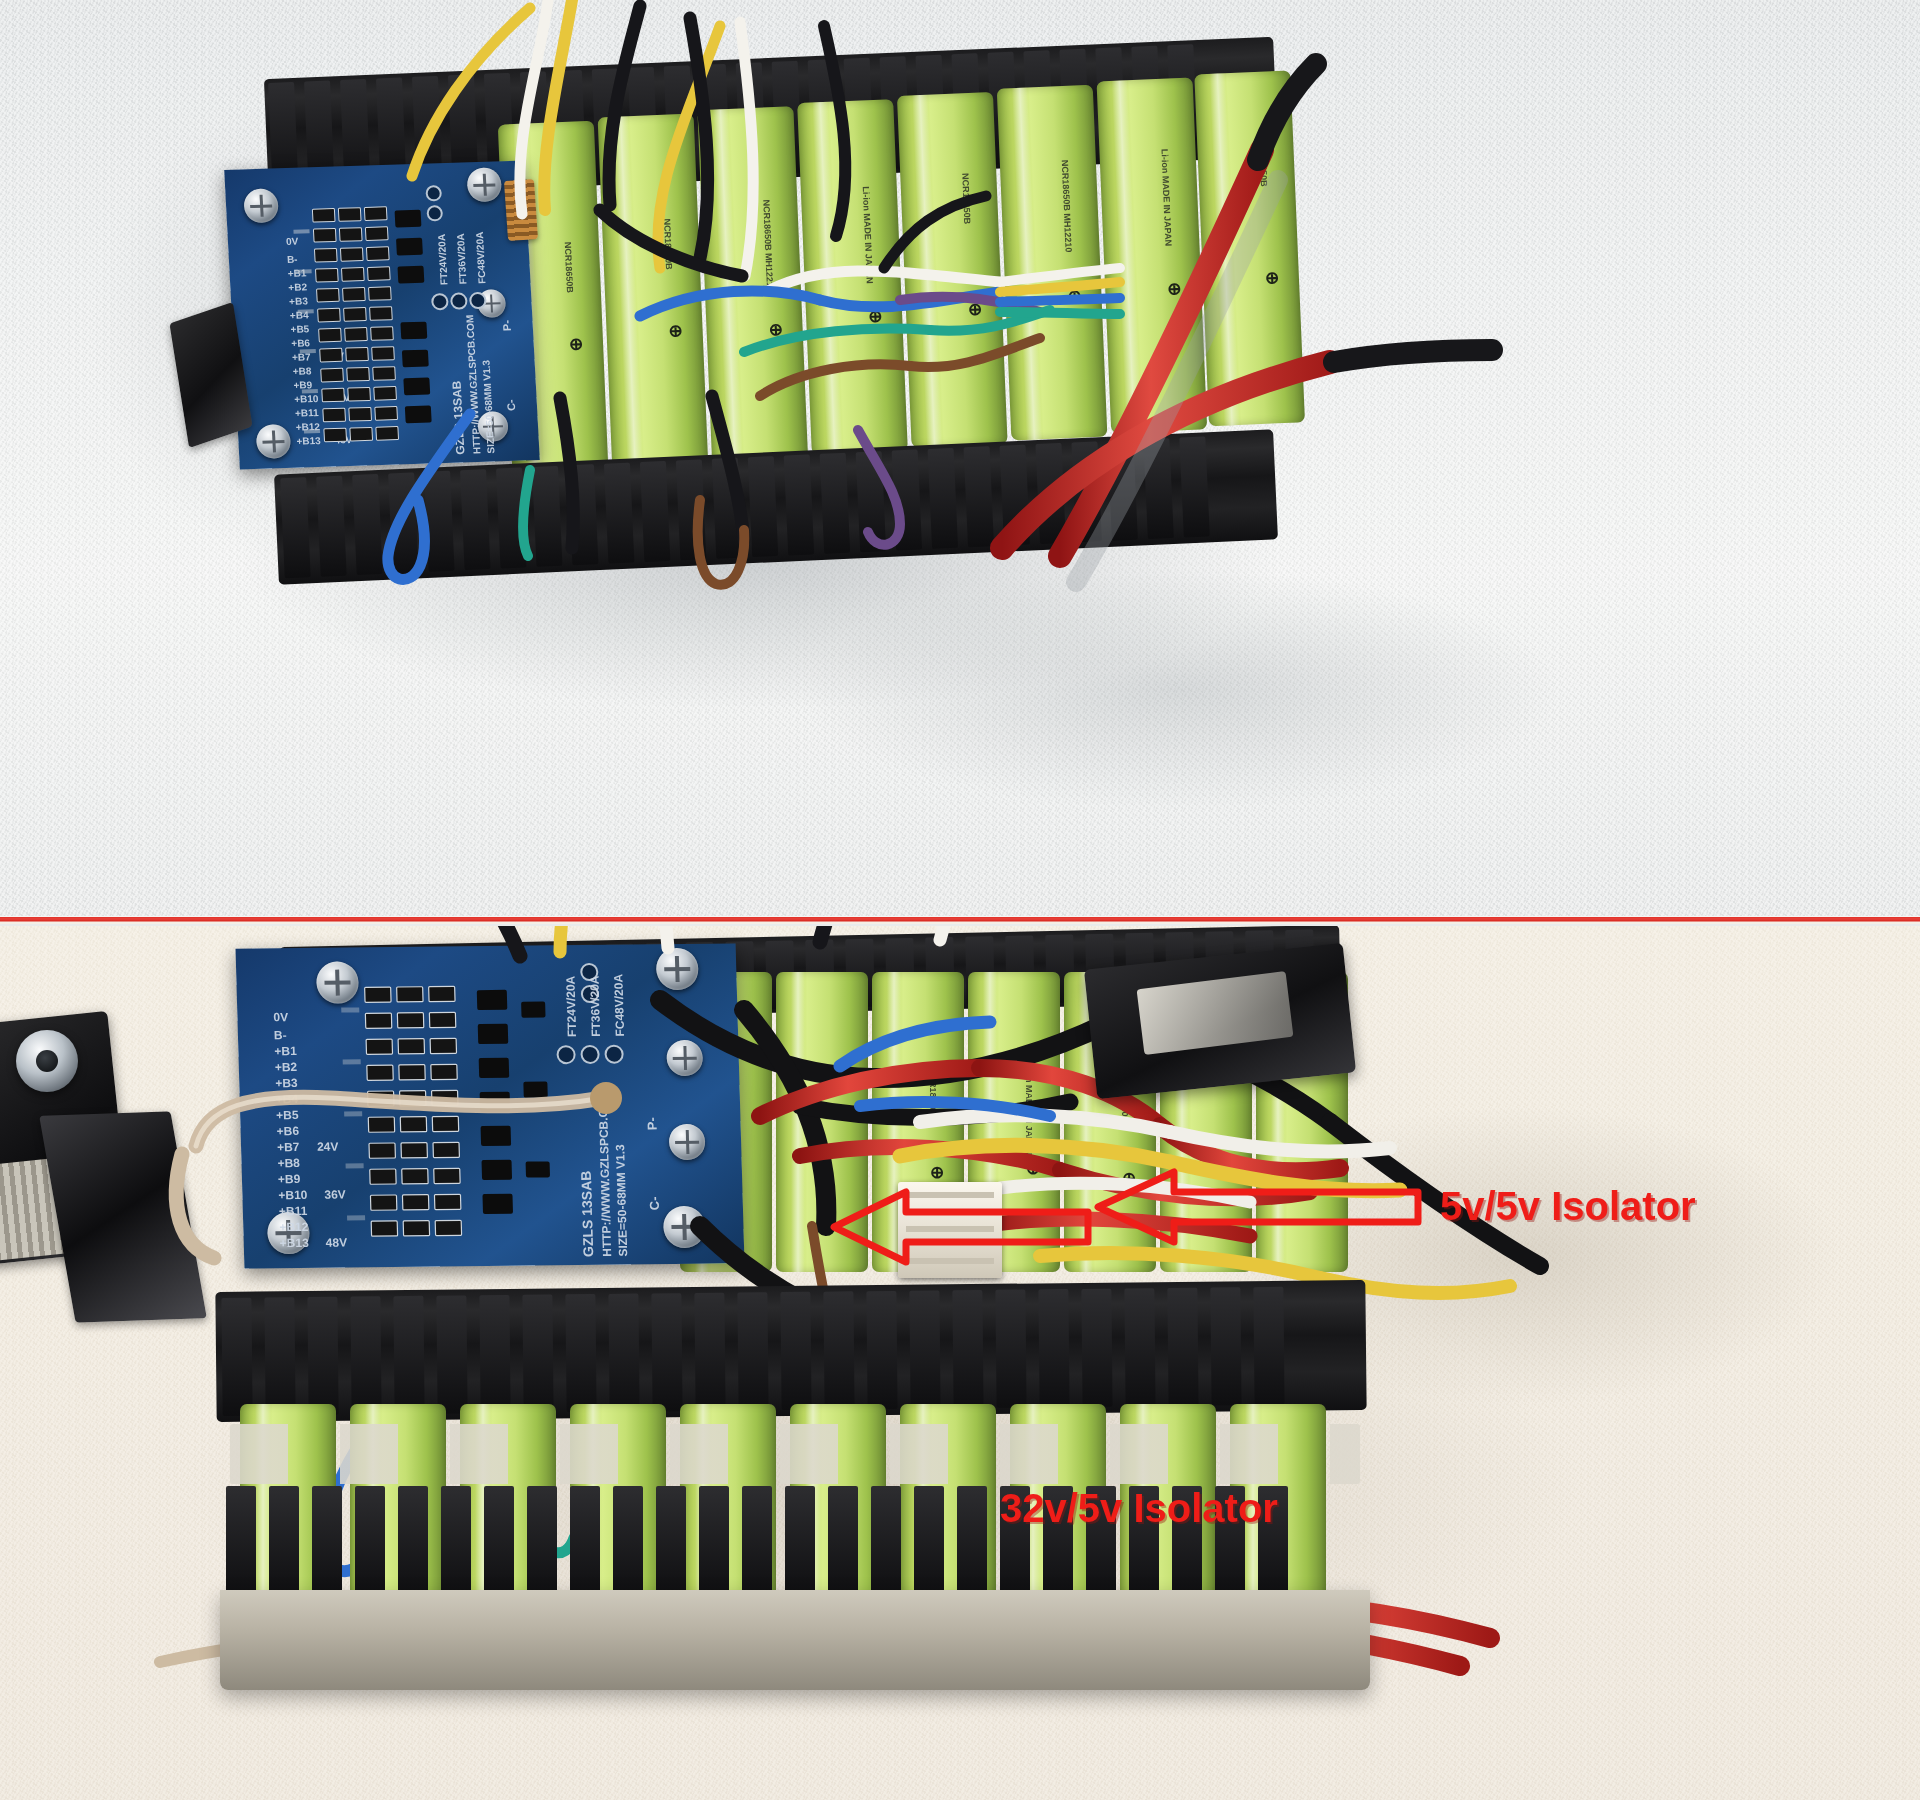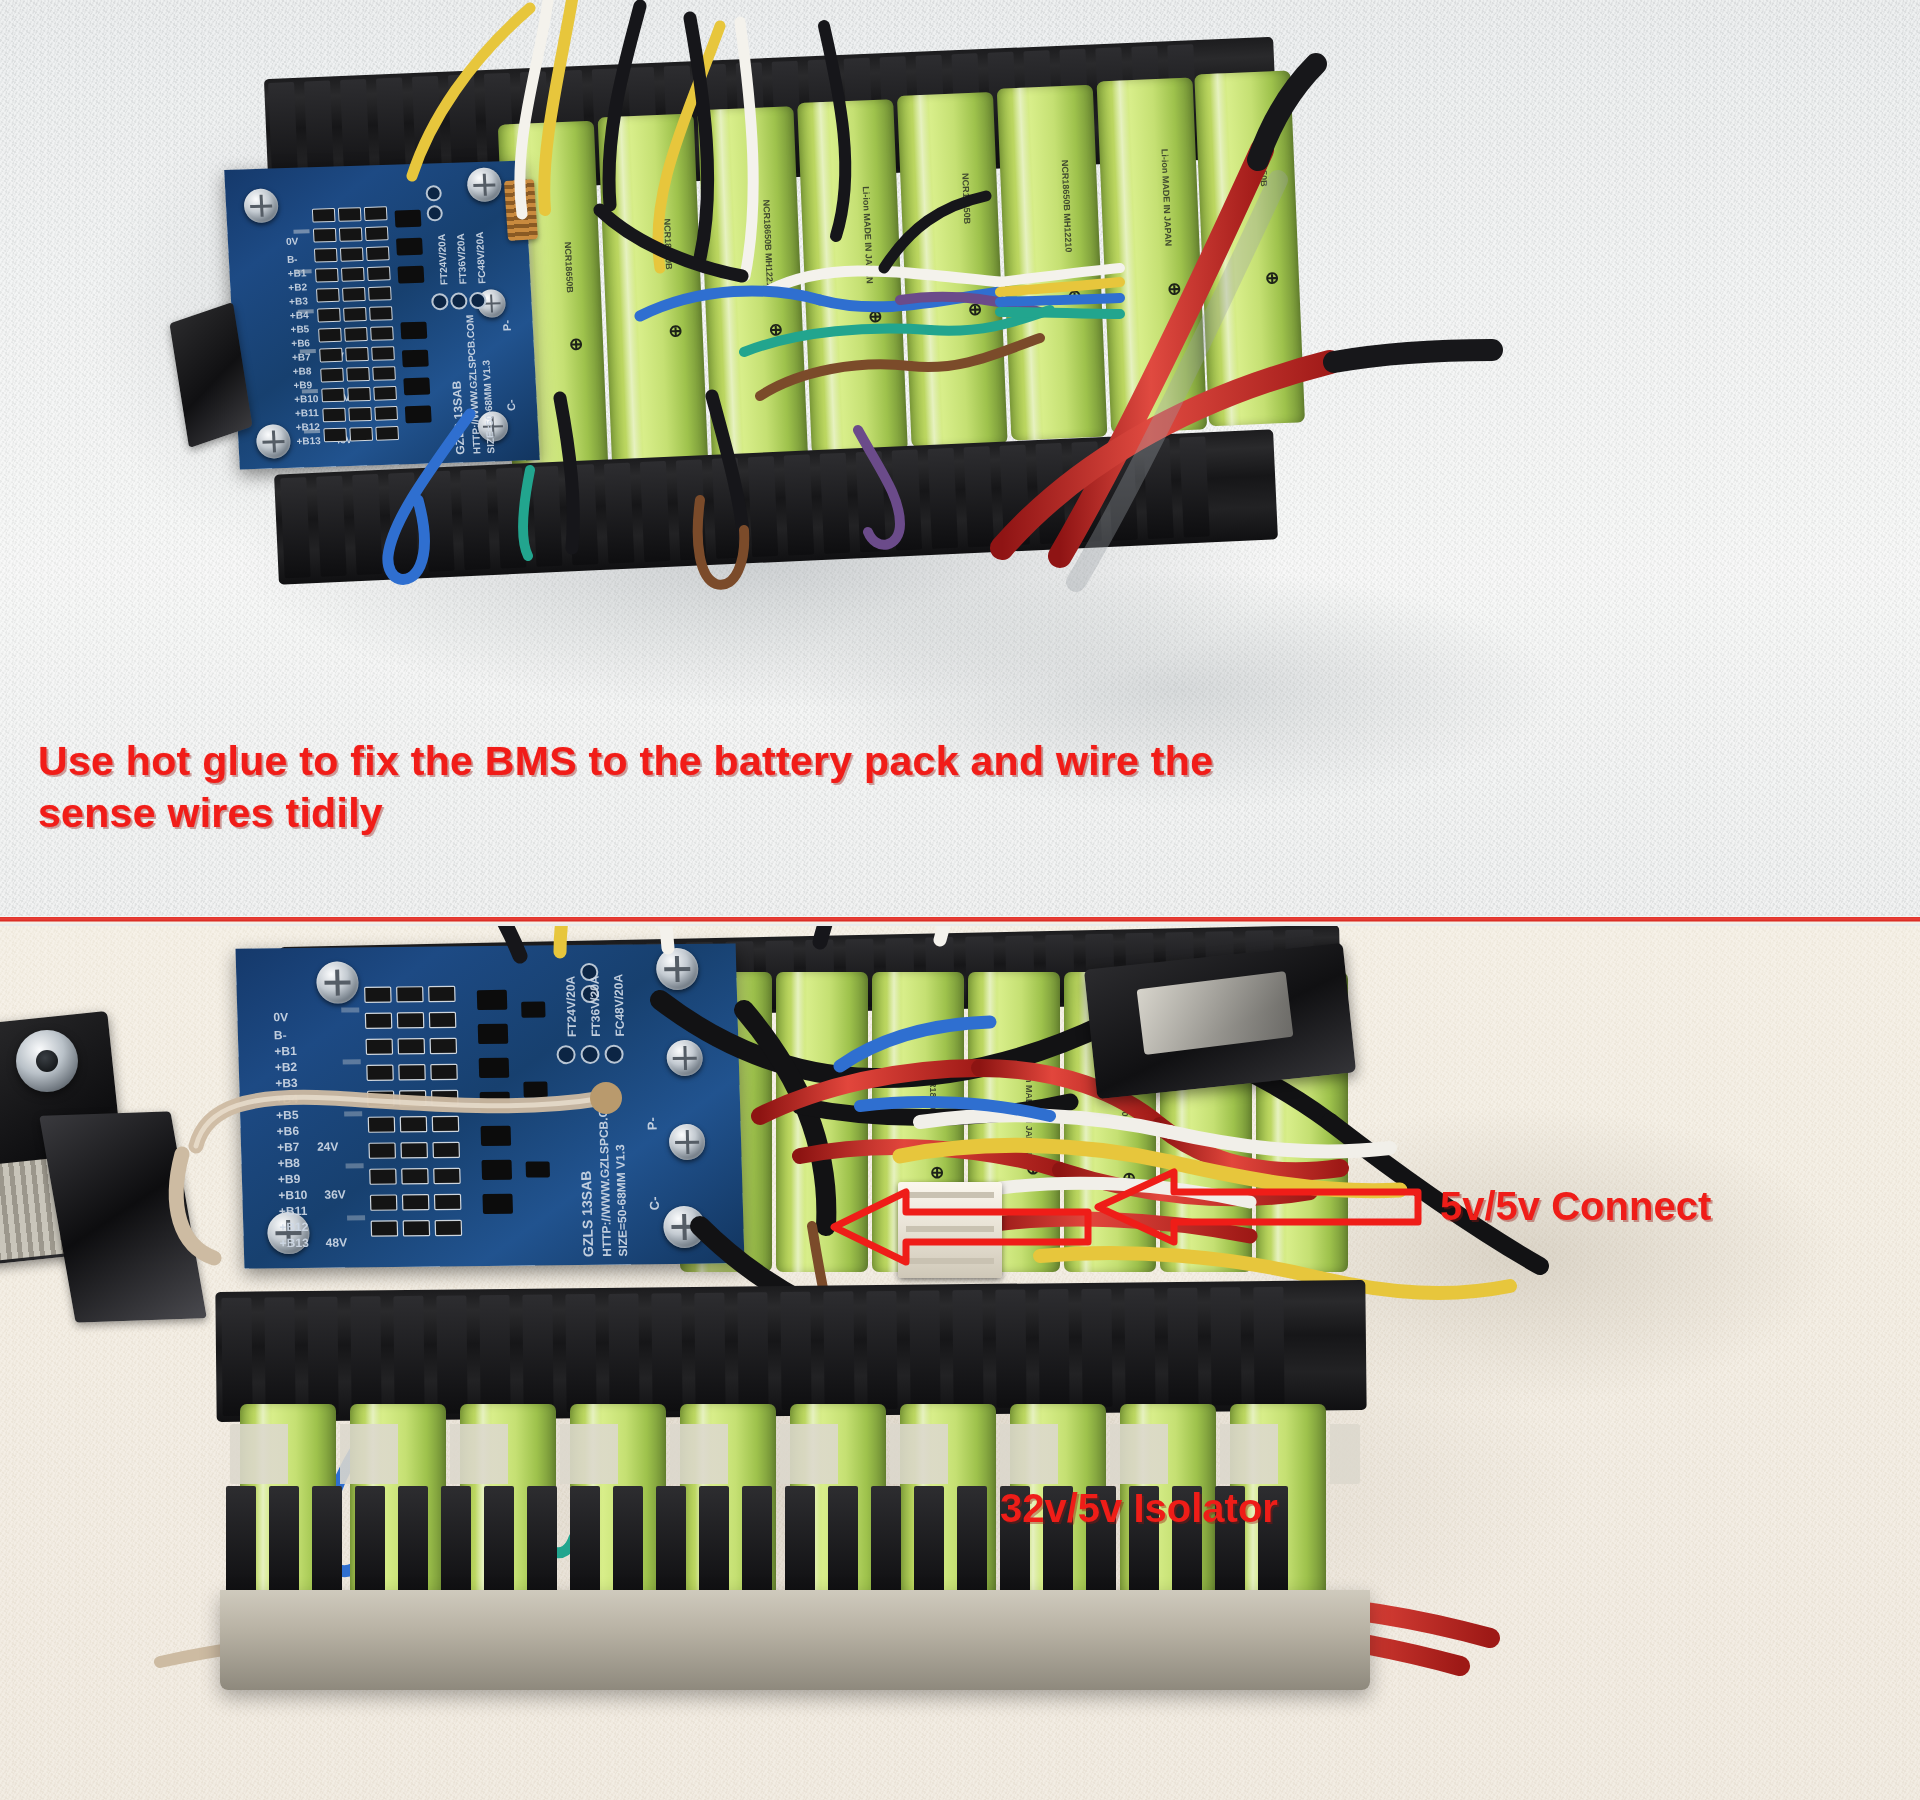--- a/index.html
+++ b/index.html
@@ -380,22 +380,20 @@
 
         <path d="M1258,160 C1272,120 1290,90 1316,64" stroke="#17171a" stroke-width="22"></path>
         <path d="M1334,362 C1380,354 1430,350 1492,350" stroke="#17171a" stroke-width="22"></path>
       </g>
 
       <g fill="none" stroke="#9aa1a6" stroke-opacity=".35" stroke-width="20" stroke-linecap="round">
         <path d="M1076,582 C1126,500 1196,356 1278,180"></path>
       </g>
     </svg>
 
-    <div class="caption" id="cap-top">Use hot glue to fix the BMS to the battery pack and wire the
-sense wires tidily</div>
   </div>
 
   <div id="divider"></div>
 
   <div class="panel" id="panel-bottom">
     <div class="wall-tex"></div>
 
     <svg width="1920" height="874" style="position:absolute;left:0;top:0">
       <defs>
         <radialGradient id="shB" cx="50%" cy="50%" r="50%">
@@ -769,18 +767,18 @@
       </svg>
     </div>
 
     <div class="blockarrow" style="left:826px;top:258px;z-index:6;">
       <svg width="270" height="86" viewBox="0 0 270 86">
         <path d="M8,43 L80,8 L80,28 L262,28 L262,58 L80,58 L80,78 Z" fill="none" stroke="#ef1d18" stroke-width="7" stroke-linejoin="round"></path>
       </svg>
     </div>
 
 
-    <div class="anno-label" style="left:1440px;top:258px;z-index:7;">5v/5v Connect</div>
+    <div class="anno-label" style="left:1440px;top:258px;z-index:7;">5v/5v Isolator</div>
 
     <div class="anno-label" style="left:1000px;top:560px;z-index:7;">32v/5v Isolator</div>
   </div>
 
 </div>
 
 </body></html>

